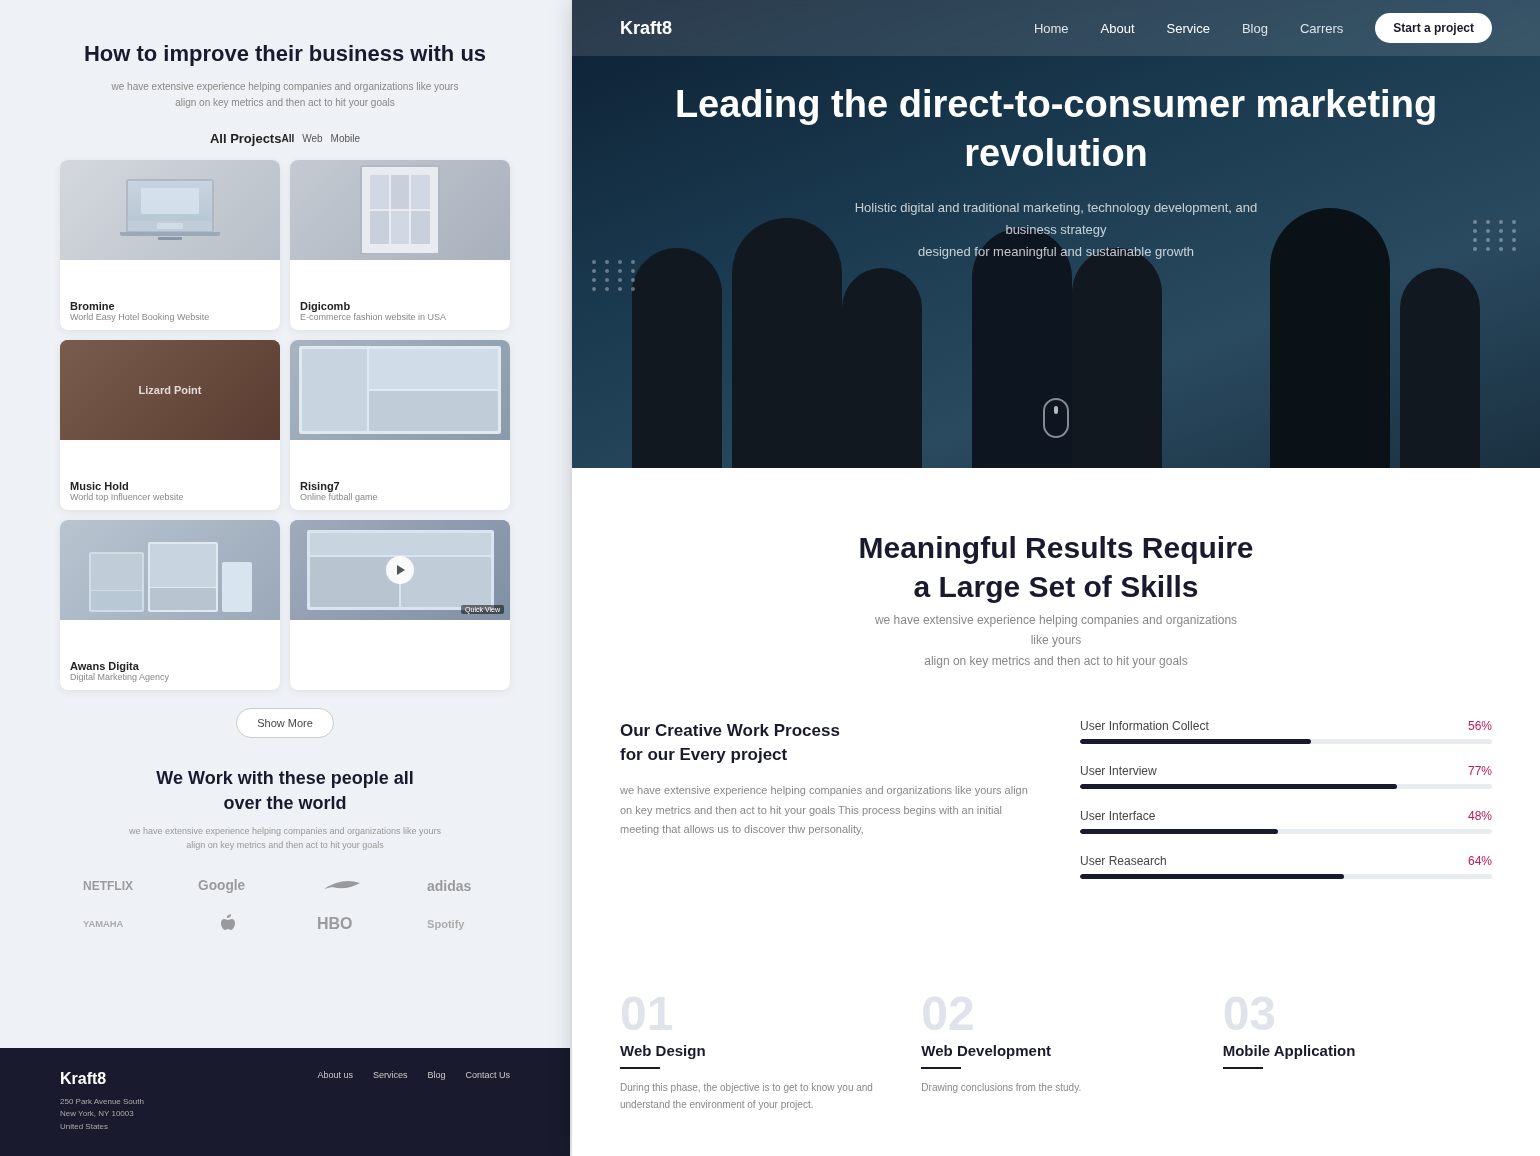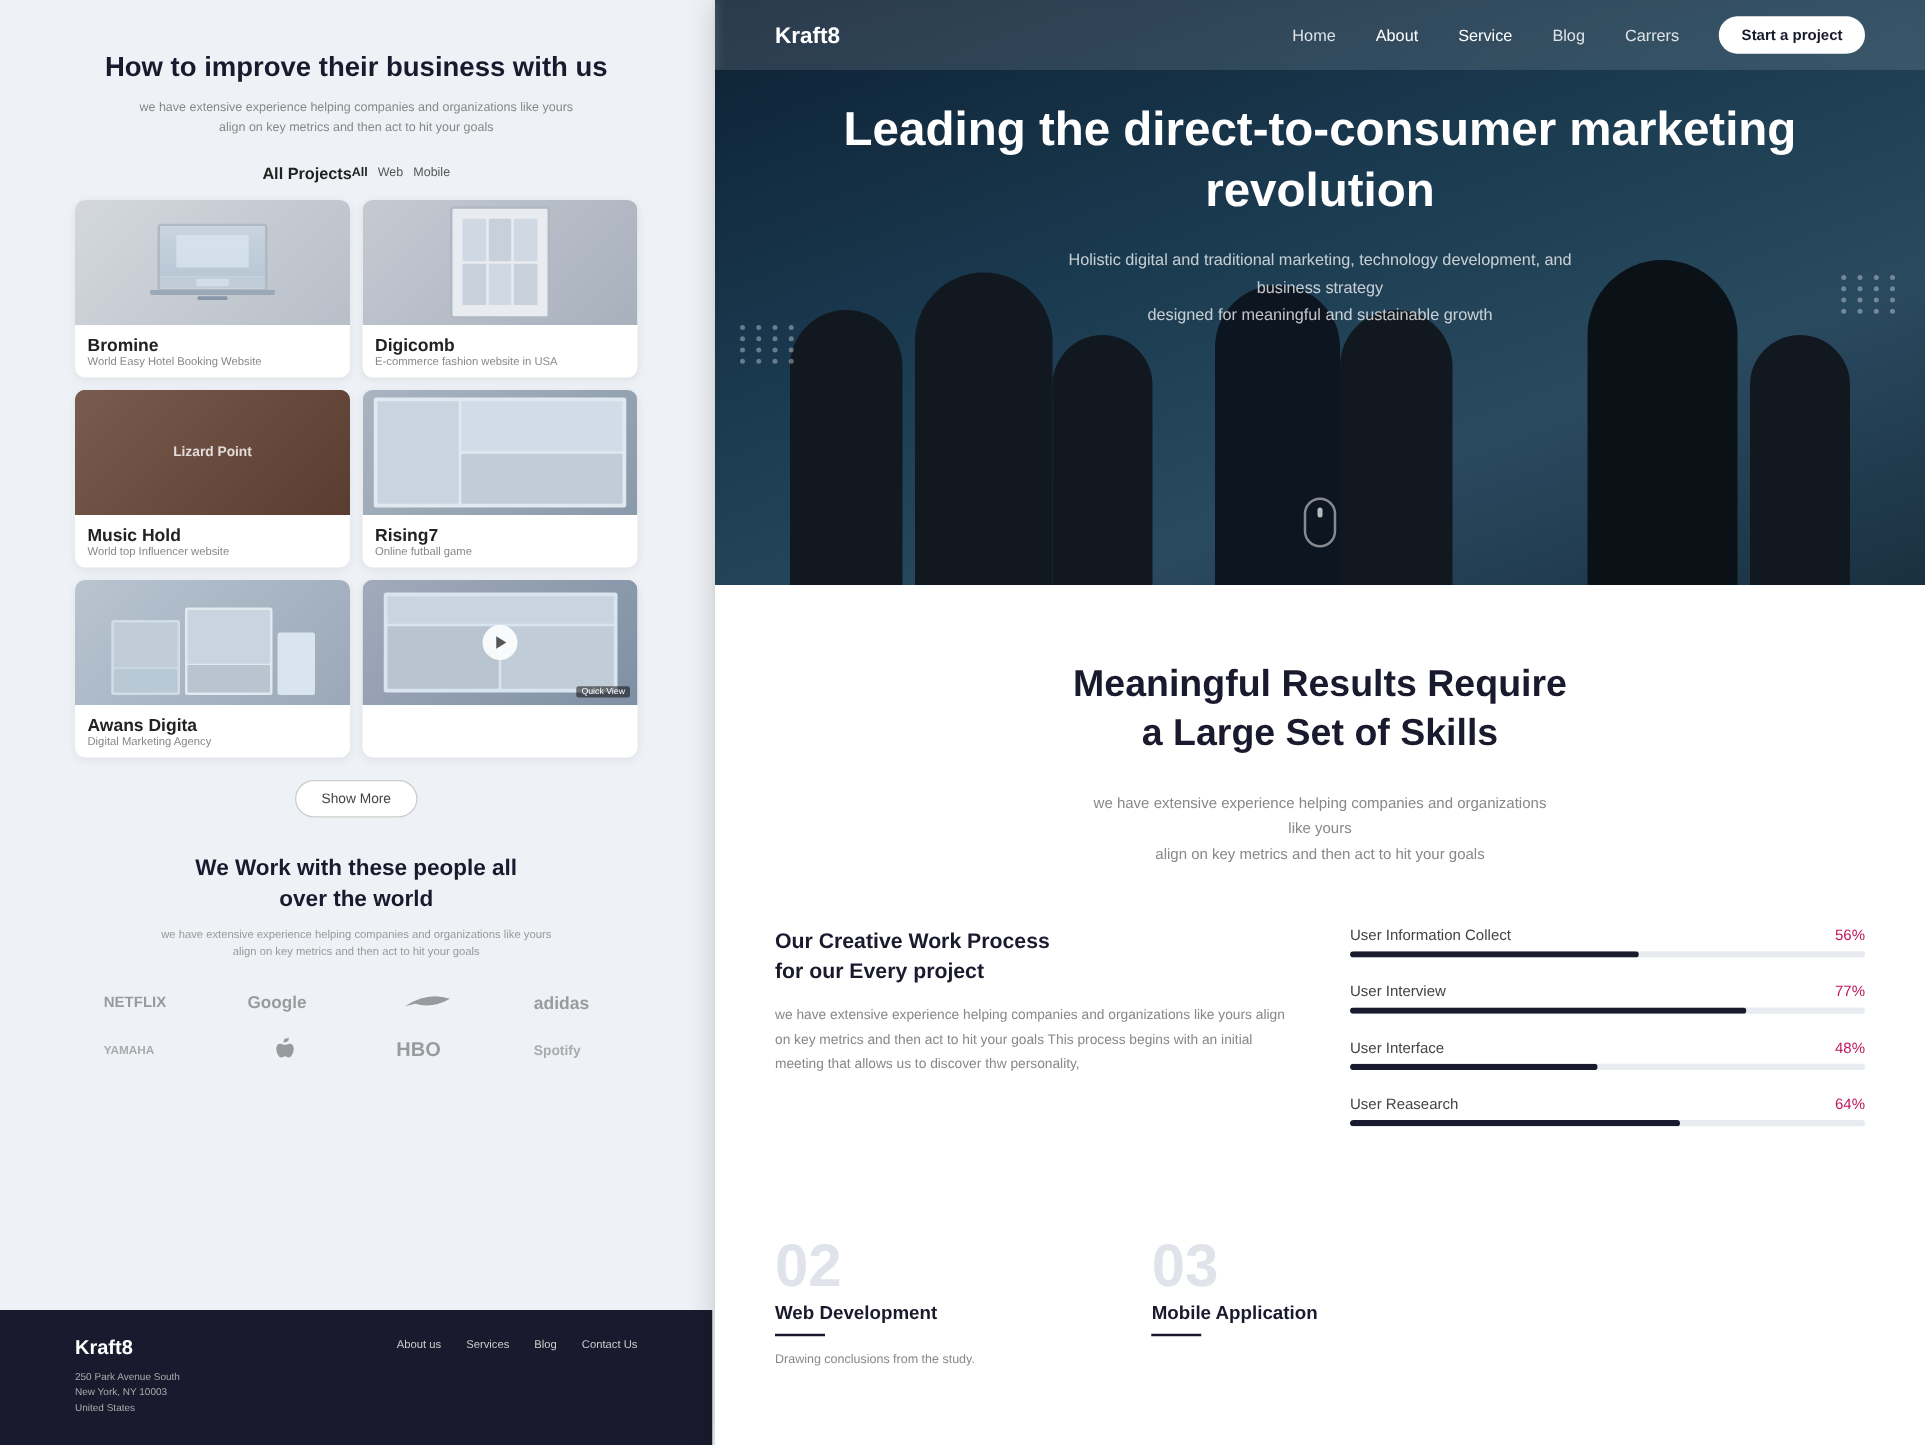--- a/index.html
+++ b/index.html
@@ -80,23 +80,24 @@
     .project-card-img.digicomb { background: linear-gradient(135deg, #c5cad2, #a8b0bc); }
     .project-card-img.musichold { background: linear-gradient(135deg, #8a6a5a, #6b4f40); }
     .project-card-img.rising7 { background: linear-gradient(135deg, #b0b8c4, #909aaa); }
     .project-card-img.awans { background: linear-gradient(135deg, #c0c8d4, #aab2c0); }
     .project-card-img.quickview { background: linear-gradient(135deg, #a8b4c4, #8a96aa); position:relative; }
 
     .project-card-info {
       padding: 8px 10px;
     }
     .project-card-name {
-      font-size: 14px;
+      font-size: 11px;
       font-weight: 600;
       color: #222;
+      margin-top: 32px;
     }
     .project-card-desc {
       font-size: 9px;
       color: #888;
     }
 
     .show-more-btn {
       display: block;
       margin: 0 auto 28px auto;
       padding: 8px 20px;
@@ -308,21 +309,21 @@
       padding: 60px 48px 40px 48px;
       background: #fff;
     }
 
     .skills-title {
       font-size: 30px;
       font-weight: 700;
       color: #1a1a2e;
       text-align: center;
       line-height: 1.3;
-      margin-bottom: 26px;
+      margin-bottom: 4px;
     }
     .skills-sub {
       font-size: 12px;
       color: #888;
       text-align: center;
       line-height: 1.7;
       max-width: 380px;
       margin: 0 auto 48px auto;
     }
 
@@ -733,20 +734,26 @@
           <div class="skill-bar-bg">
             <div class="skill-bar-fill" style="width:64%"></div>
           </div>
         </div>
       </div>
     </div>
   </div>
 
   <div class="services-row">
     <div class="service-item">
+      <div class="service-number">01</div>
+      <div class="service-name">Web Design</div>
+      <div class="service-name-border"></div>
+      <p class="service-desc">During this phase, the objective is to get to know you and understand the environment of your project.</p>
+    </div>
+    <div class="service-item">
       <div class="service-number">02</div>
       <div class="service-name">Web Development</div>
       <div class="service-name-border"></div>
       <p class="service-desc">Drawing conclusions from the study.</p>
     </div>
     <div class="service-item">
       <div class="service-number">03</div>
       <div class="service-name">Mobile Application</div>
       <div class="service-name-border"></div>
       <p class="service-desc"></p>

